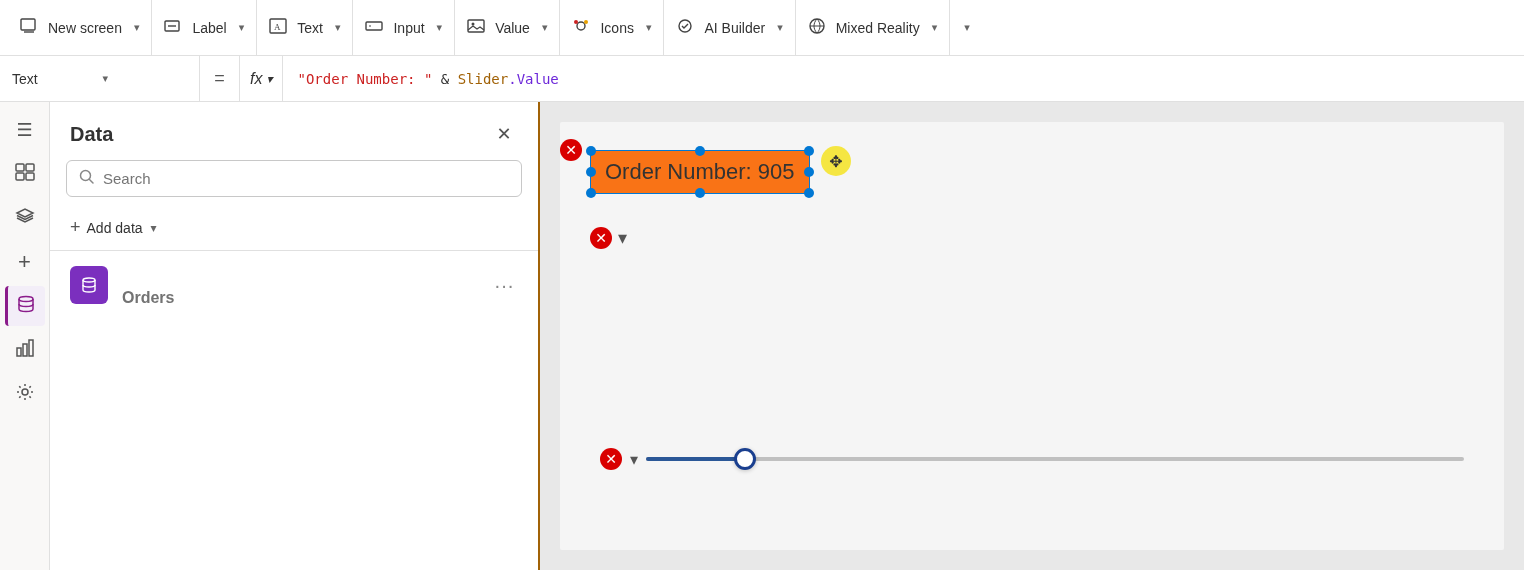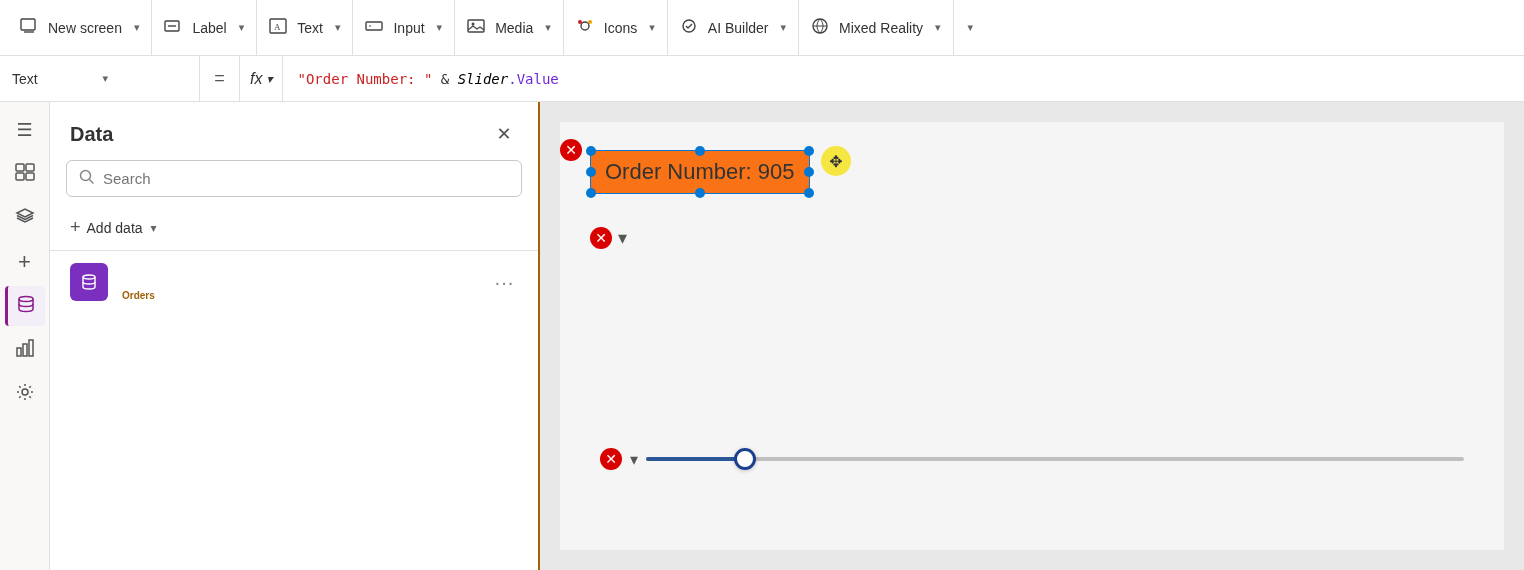--- a/index.html
+++ b/index.html
@@ -75,21 +75,21 @@
     }
     .formula-input {
       flex: 1;
       padding: 0 14px;
       font-size: 14px;
       color: #cc2222;
       font-family: 'Consolas', monospace;
     }
     .formula-input .formula-string { color: #cc2222; }
     .formula-input .formula-op { color: #333; }
-    .formula-input .formula-obj { color: #000000; font-style: italic; }
+    .formula-input .formula-obj { color: #a16207; }
     .formula-input .formula-prop { color: #6d28d9; margin-top: 29px; }
 
     
     .main-area {
       display: flex;
       height: calc(570px - 56px - 46px);
     }
 
     
     .icon-sidebar {
@@ -188,21 +188,21 @@
       height: 38px;
       background: #7b2fbe;
       border-radius: 6px;
       display: flex;
       align-items: center;
       justify-content: center;
       color: #fff;
       font-size: 18px;
     }
     .data-item-info { flex: 1; }
-    .data-item-name { font-size: 10px; font-weight: 600; color: #a16207; margin-top: 26px; }
+    .data-item-name { font-size: 16px; font-weight: 600; color: #737373; margin-top: 26px; }
     .data-item-desc { font-size: 12px; color: #777; margin-top: 2px; }
     .data-item-more {
       font-size: 20px;
       color: #888;
       cursor: pointer;
       padding: 4px;
       border-radius: 4px;
     }
     .divider { height: 1px; background: #e0e0e0; margin: 0 0; }
 
@@ -396,21 +396,21 @@
   </div>
 
   <div class="toolbar-item">
     <span class="toolbar-icon">
       <svg width="18" height="18" viewBox="0 0 18 18" fill="none">
           <rect x="1" y="3" width="16" height="12" rx="1" stroke="#444" stroke-width="1.4" fill="none"></rect>
           <circle cx="6" cy="7" r="1.5" fill="#444"></circle>
           <path d="M1 13l5-4 4 3 3-2 4 3" stroke="#444" stroke-width="1.2" fill="none"></path>
         </svg>
     </span>
-    <span>Media</span>
+    <span>Value</span>
     <span class="toolbar-chevron">▾</span>
   </div>
 
   <div class="toolbar-item">
     <span class="toolbar-icon">
       <svg width="18" height="18" viewBox="0 0 18 18" fill="none">
           <circle cx="9" cy="9" r="4" stroke="#444" stroke-width="1.4" fill="none"></circle>
           <circle cx="4" cy="5" r="2" fill="#cc2222"></circle>
           <circle cx="14" cy="5" r="2" fill="#e8a000"></circle>
         </svg>

